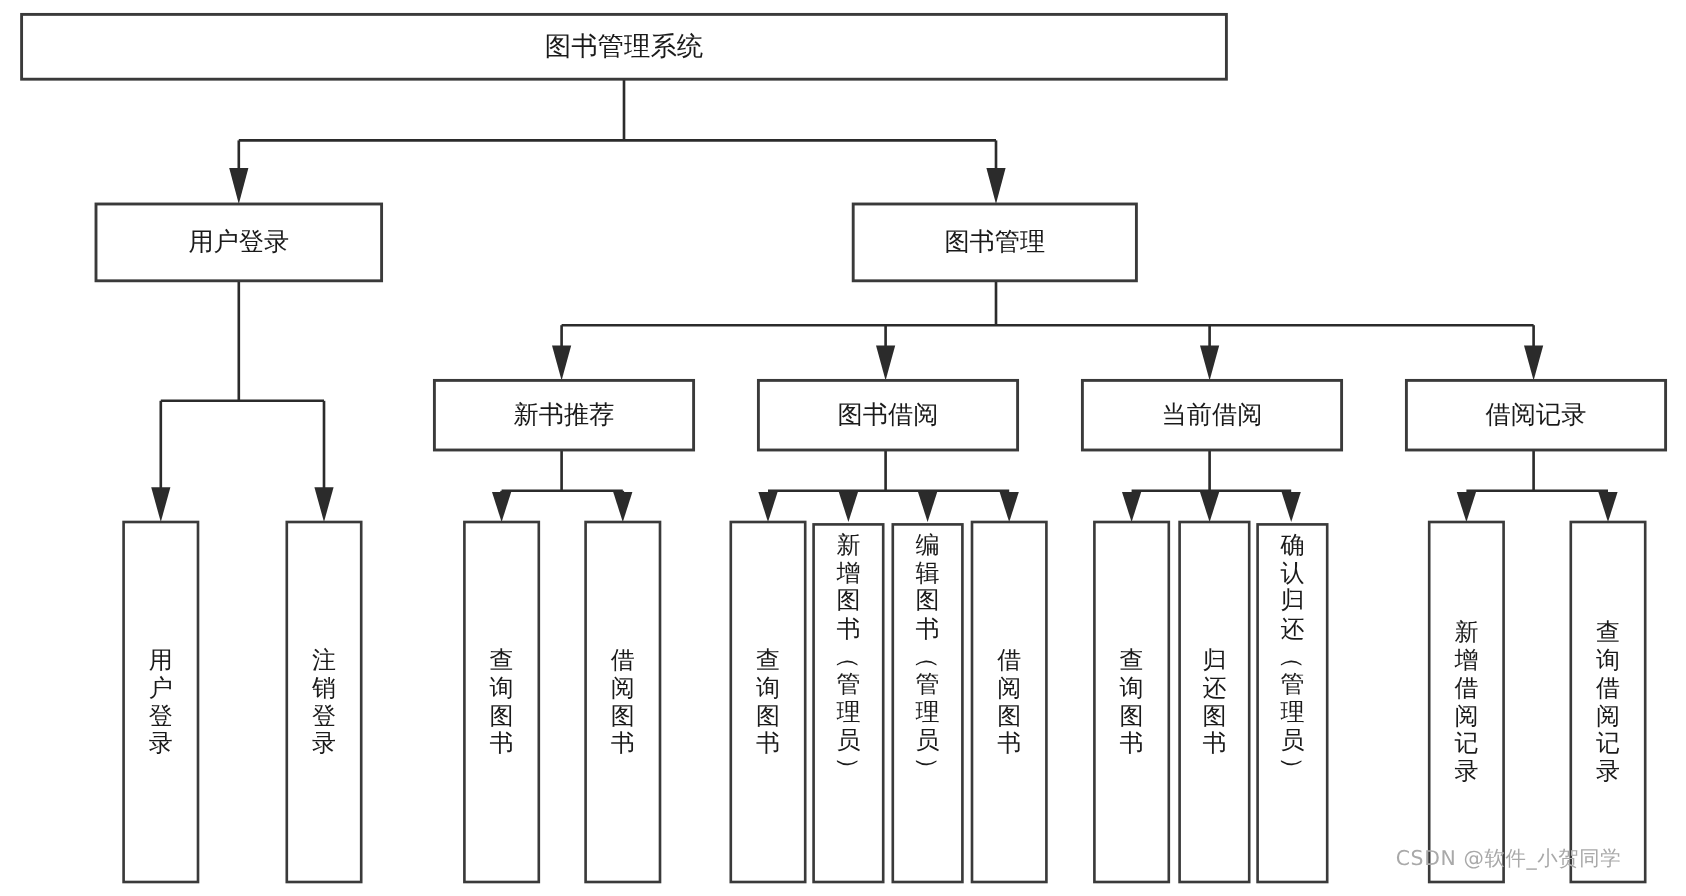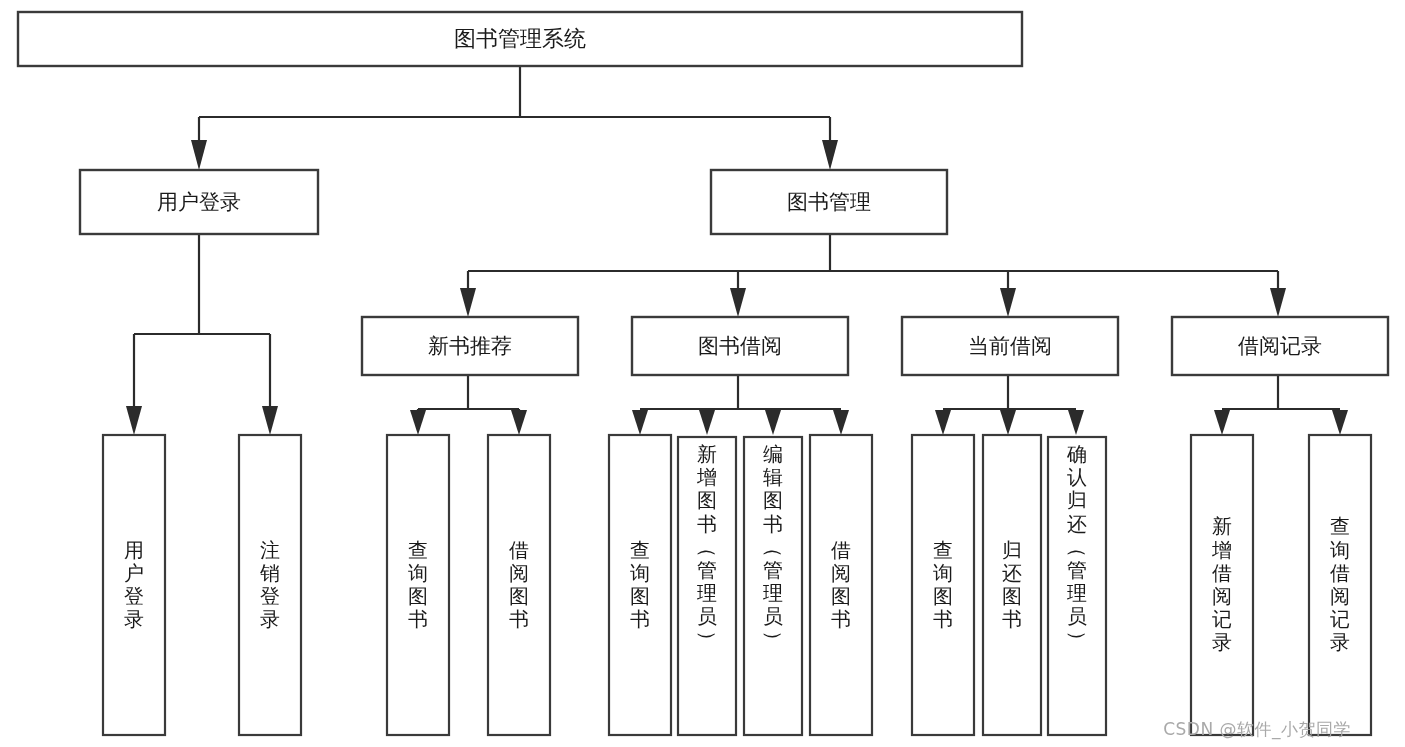--- a/index.html
+++ b/index.html
@@ -79,21 +79,21 @@
   .vlabel.top-aligned {
     justify-content: flex-start;
     padding-top: 6px;
   }
   .vlabel span {
     display: block;
   }
   .watermark {
     position: absolute;
     right: 8px;
-    bottom: 6px;
+    bottom: 20px;
     font-family: "DejaVu Sans", "Liberation Sans", sans-serif;
     font-size: 17px;
     color: #a9a9a9;
     letter-spacing: 0.5px;
     white-space: nowrap;
     user-select: none;
   }
 </style>
 </head>
 <body>

